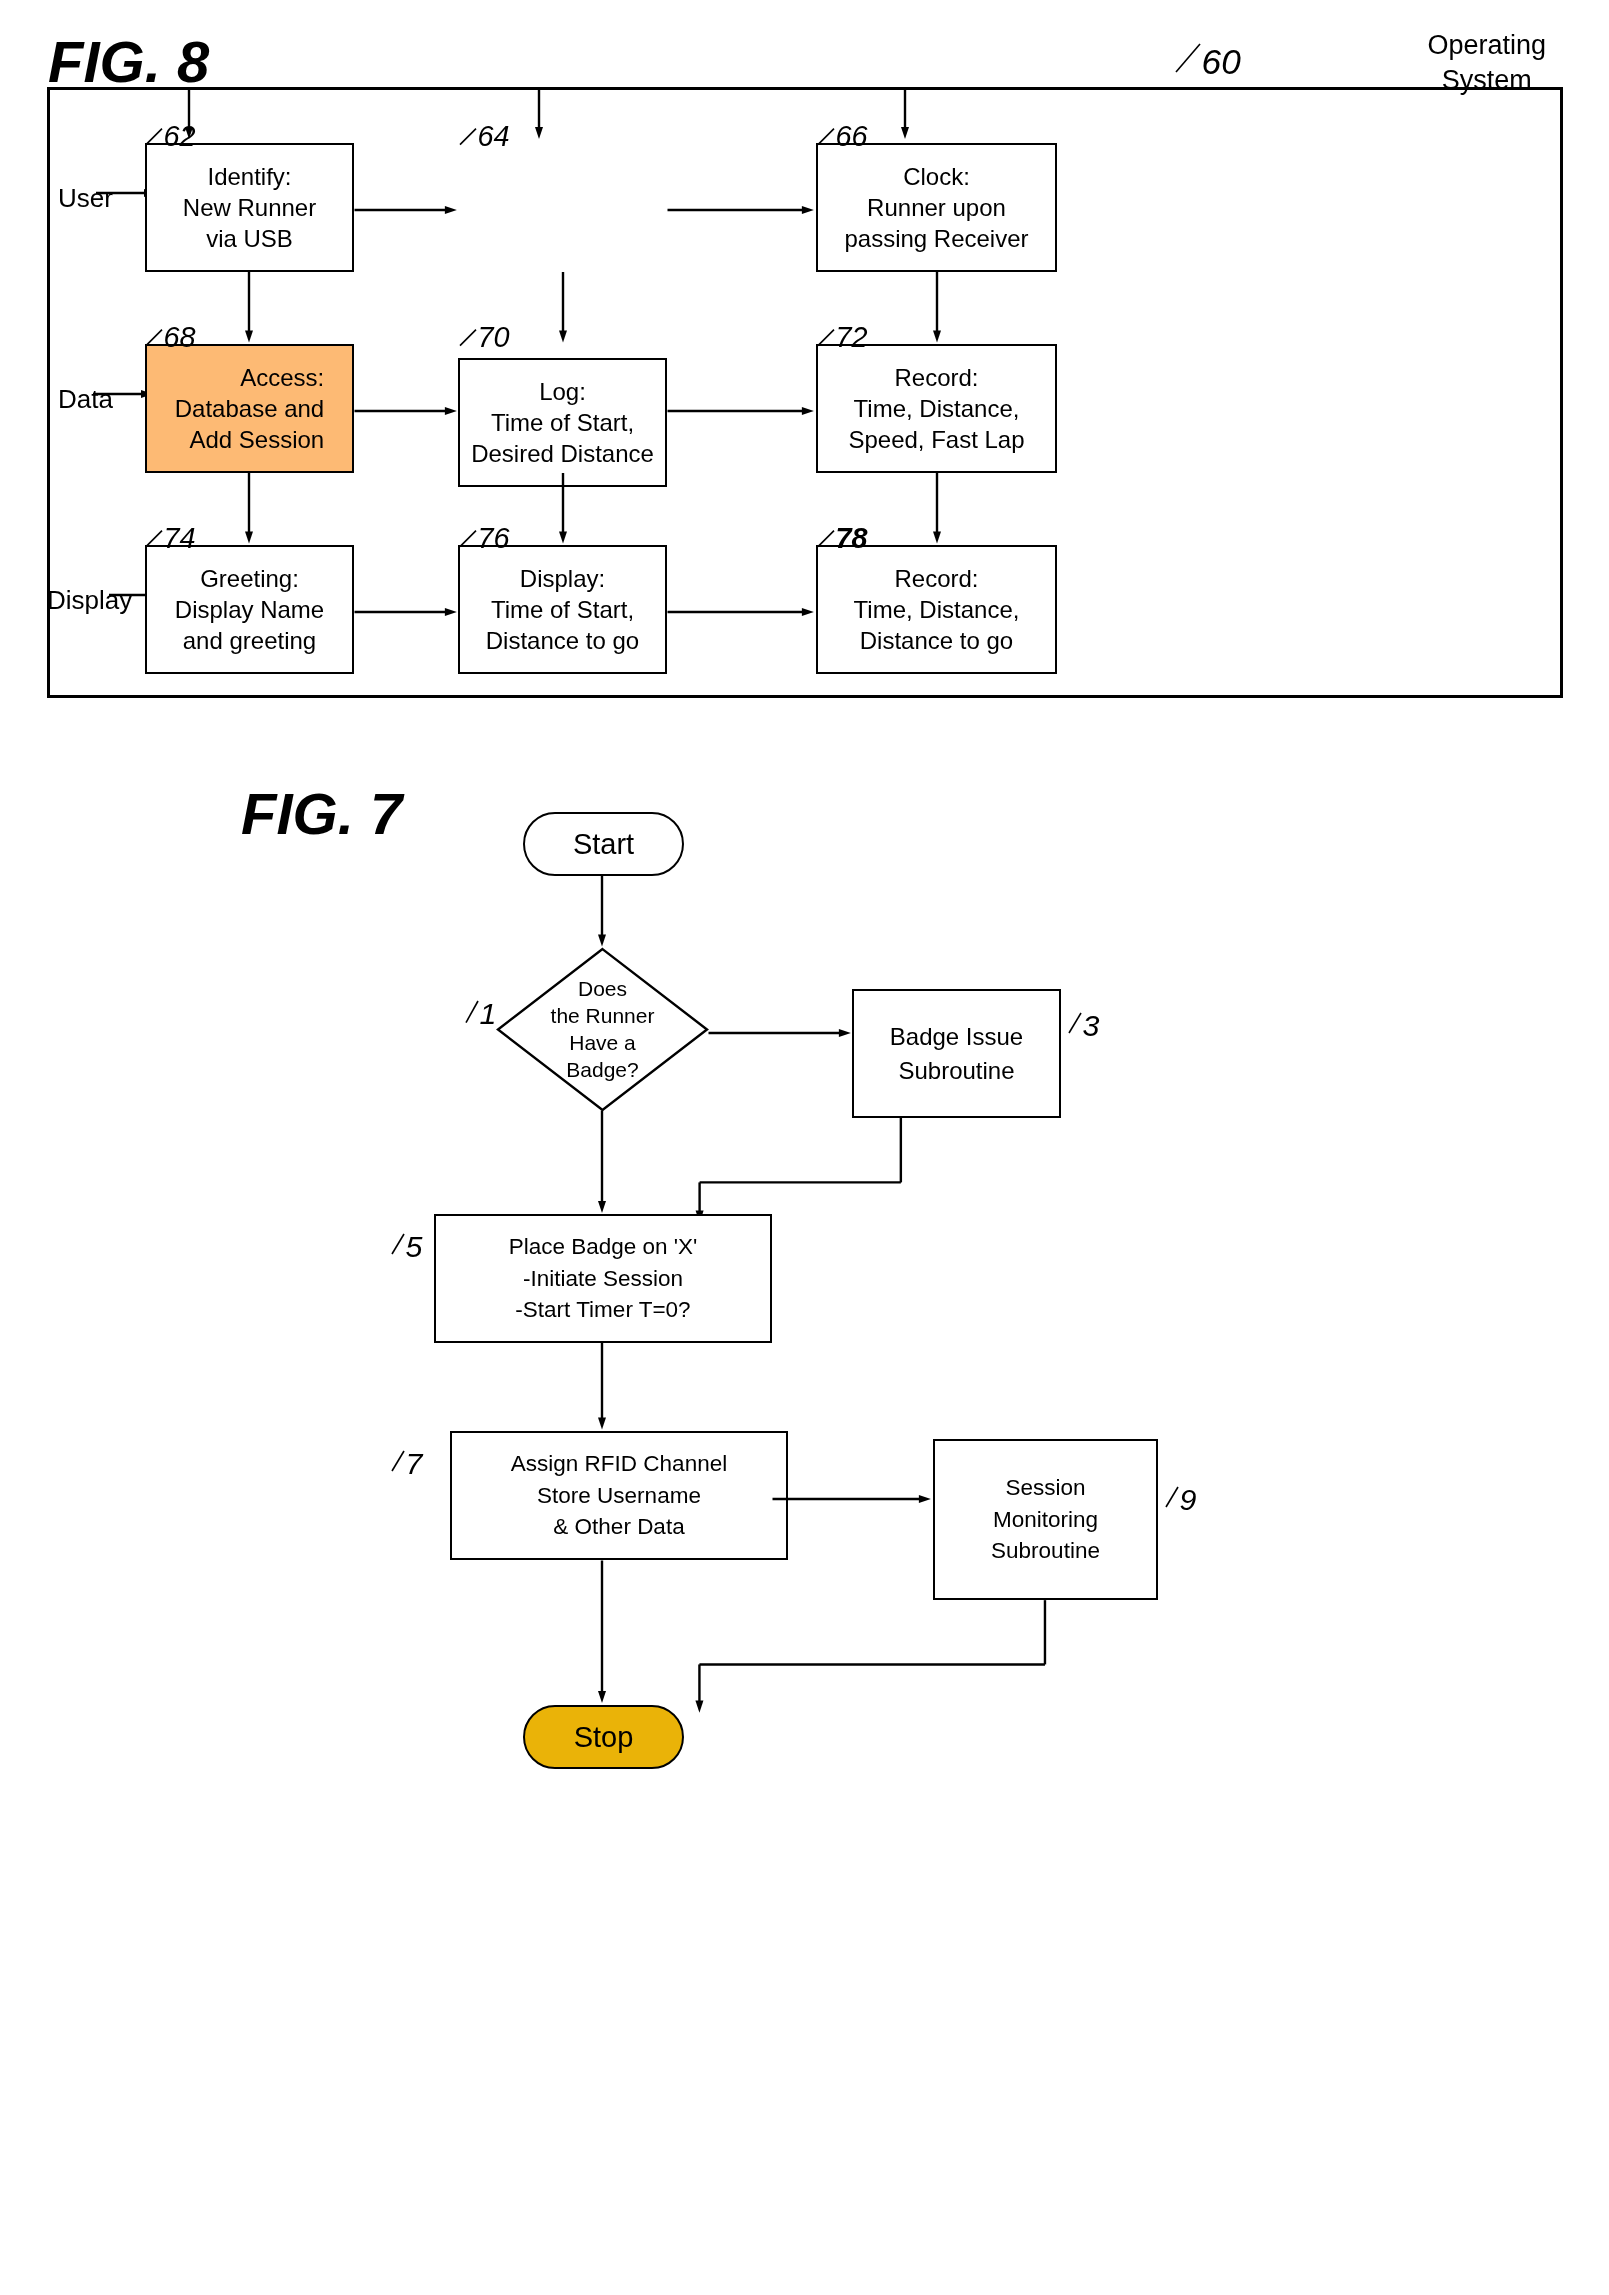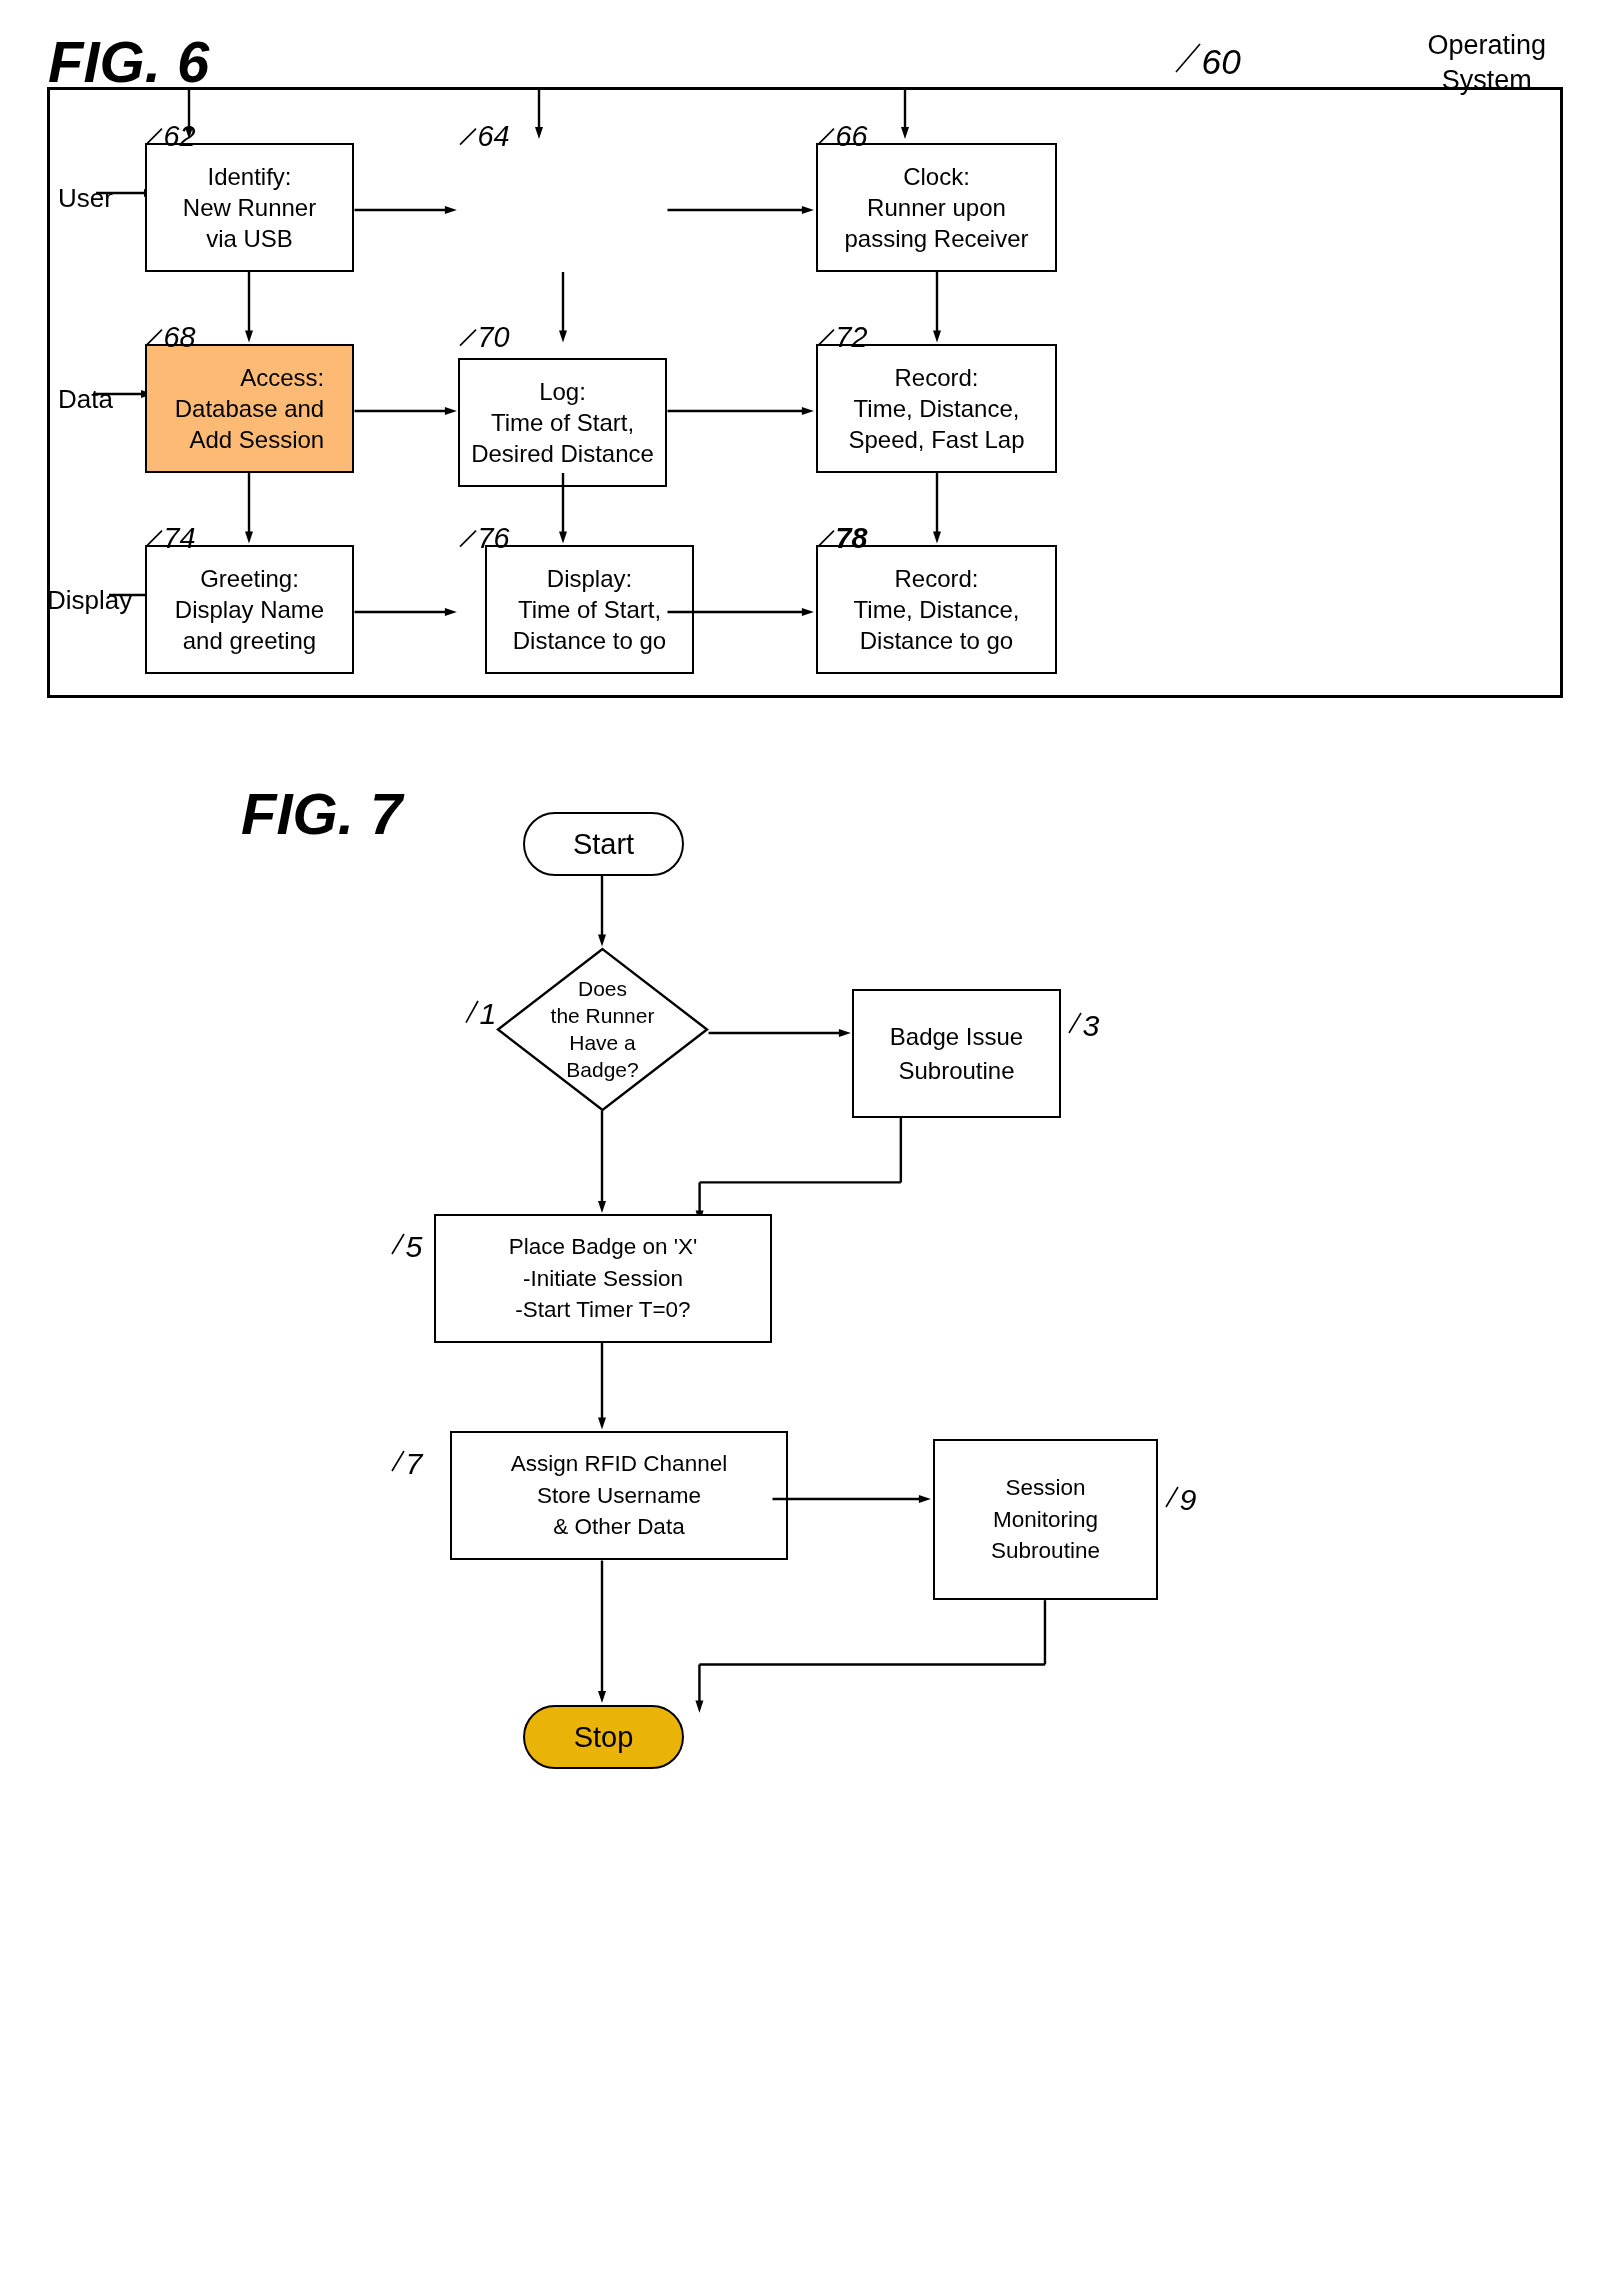--- a/index.html
+++ b/index.html
@@ -19,21 +19,21 @@
       position: relative;
       padding: 32px 48px;
     }
 
   </style>
 </head>
 <body>
 
 <div class="page">
 
-  <div style="position:absolute; top:28px; left:48px; font-size:58px; font-weight:bold; font-style:italic;">FIG. 6</div>
+  <div style="position:absolute; top:28px; left:48px; font-size:58px; font-weight:bold; font-style:italic;">FIG. 8</div>
 
   <div style="position:absolute; top:28px; right:64px; font-size:27px; text-align:center; line-height:1.3;">Operating<br>System</div>
 
   <div style="position:absolute; top:40px; right:370px; font-size:39px; font-style:italic;">
     <svg width="64" height="40" style="overflow:visible;font-size:48px" viewBox="0 0 80 50">
       <line x1="0" y1="40" x2="30" y2="5" stroke="#000" stroke-width="2"></line>
       <text x="32" y="42" font-size="44" font-style="italic" font-family="Arial">60</text>
     </svg>
   </div>
 
@@ -175,21 +175,21 @@
       <line x1="0" y1="22" x2="20" y2="2" stroke="#000" stroke-width="2"></line>
       <text x="22" y="24" font-size="36" font-style="italic" font-family="Arial">74</text>
     </svg>
   </div>
 
   <svg style="position:absolute; top:608px; left:354px; overflow:visible;" width="105" height="8" viewBox="0 0 130 10">
     <line x1="0" y1="5" x2="118" y2="5" stroke="#000" stroke-width="3"></line>
     <polygon points="113,0 128,5 113,10" fill="#000"></polygon>
   </svg>
 
-  <div style="position:absolute; top:545px; left:458px; width:209px; height:129px; border:2.4px solid #000; background:#fff; display:flex; align-items:center; justify-content:center; text-align:center; font-size:24px; line-height:1.3;margin-left:27px;">Display:<br>Time of Start,<br>Distance to go</div>
+  <div style="position:absolute; top:545px; left:458px; width:209px; height:129px; border:2.4px solid #000; background:#fff; display:flex; align-items:center; justify-content:center; text-align:center; font-size:24px; line-height:1.3;">Display:<br>Time of Start,<br>Distance to go</div>
   <div style="position:absolute; top:527px; left:460px; font-size:29px; font-style:italic;">
     <svg width="56" height="24" overflow="visible" viewBox="0 0 70 30" style="font-size:36px">
       <line x1="0" y1="22" x2="20" y2="2" stroke="#000" stroke-width="2"></line>
       <text x="22" y="24" font-size="36" font-style="italic" font-family="Arial">76</text>
     </svg>
   </div>
 
   <svg style="position:absolute; top:608px; left:667px; overflow:visible;" width="149" height="8" viewBox="0 0 185 10">
     <line x1="0" y1="5" x2="173" y2="5" stroke="#000" stroke-width="3"></line>
     <polygon points="168,0 183,5 168,10" fill="#000"></polygon>

